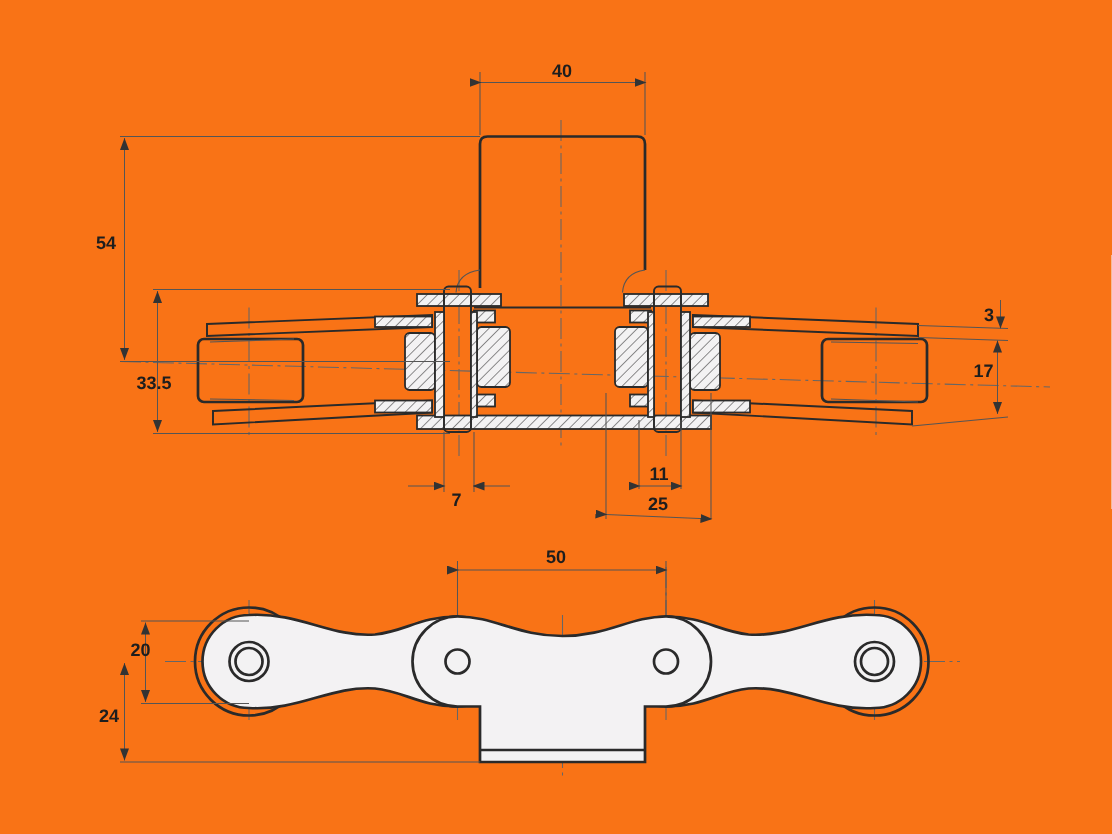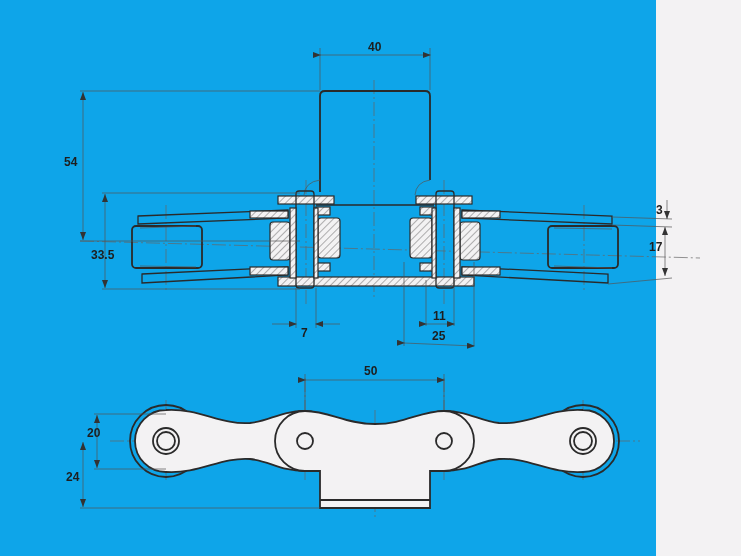--- a/index.html
+++ b/index.html
@@ -1,17 +1,17 @@
 <!DOCTYPE html>
 <html><head>
 <meta charset="utf-8">
 <style>
   html, body { margin:0; padding:0; background:#f3f2f3; }
   body { width:741px; height:556px; overflow:hidden; }
-  #stage { position:relative; width:656px; height:556px; background:#0ea5e9; }
+  #stage { position:relative; width:741px; height:556px; background:#f97316; }
   svg { position:absolute; left:0; top:0; }
   .dim { font-family:"Liberation Sans", sans-serif; font-size:12px; font-weight:bold; fill:#1e1e1e; }
   .thick { stroke:#2a2a2a; stroke-width:1.8; fill:none; }
   .med { stroke:#2a2a2a; stroke-width:1.3; fill:none; }
   .thin { stroke:#555; stroke-width:0.7; fill:none; }
   .center { stroke:#666; stroke-width:0.7; fill:none; stroke-dasharray:14 3 2 3; }
   .hatch { fill:url(#hatch); stroke:#2a2a2a; stroke-width:1.2; }
   .white { fill:#f3f2f3; }
 </style>
 </head>

